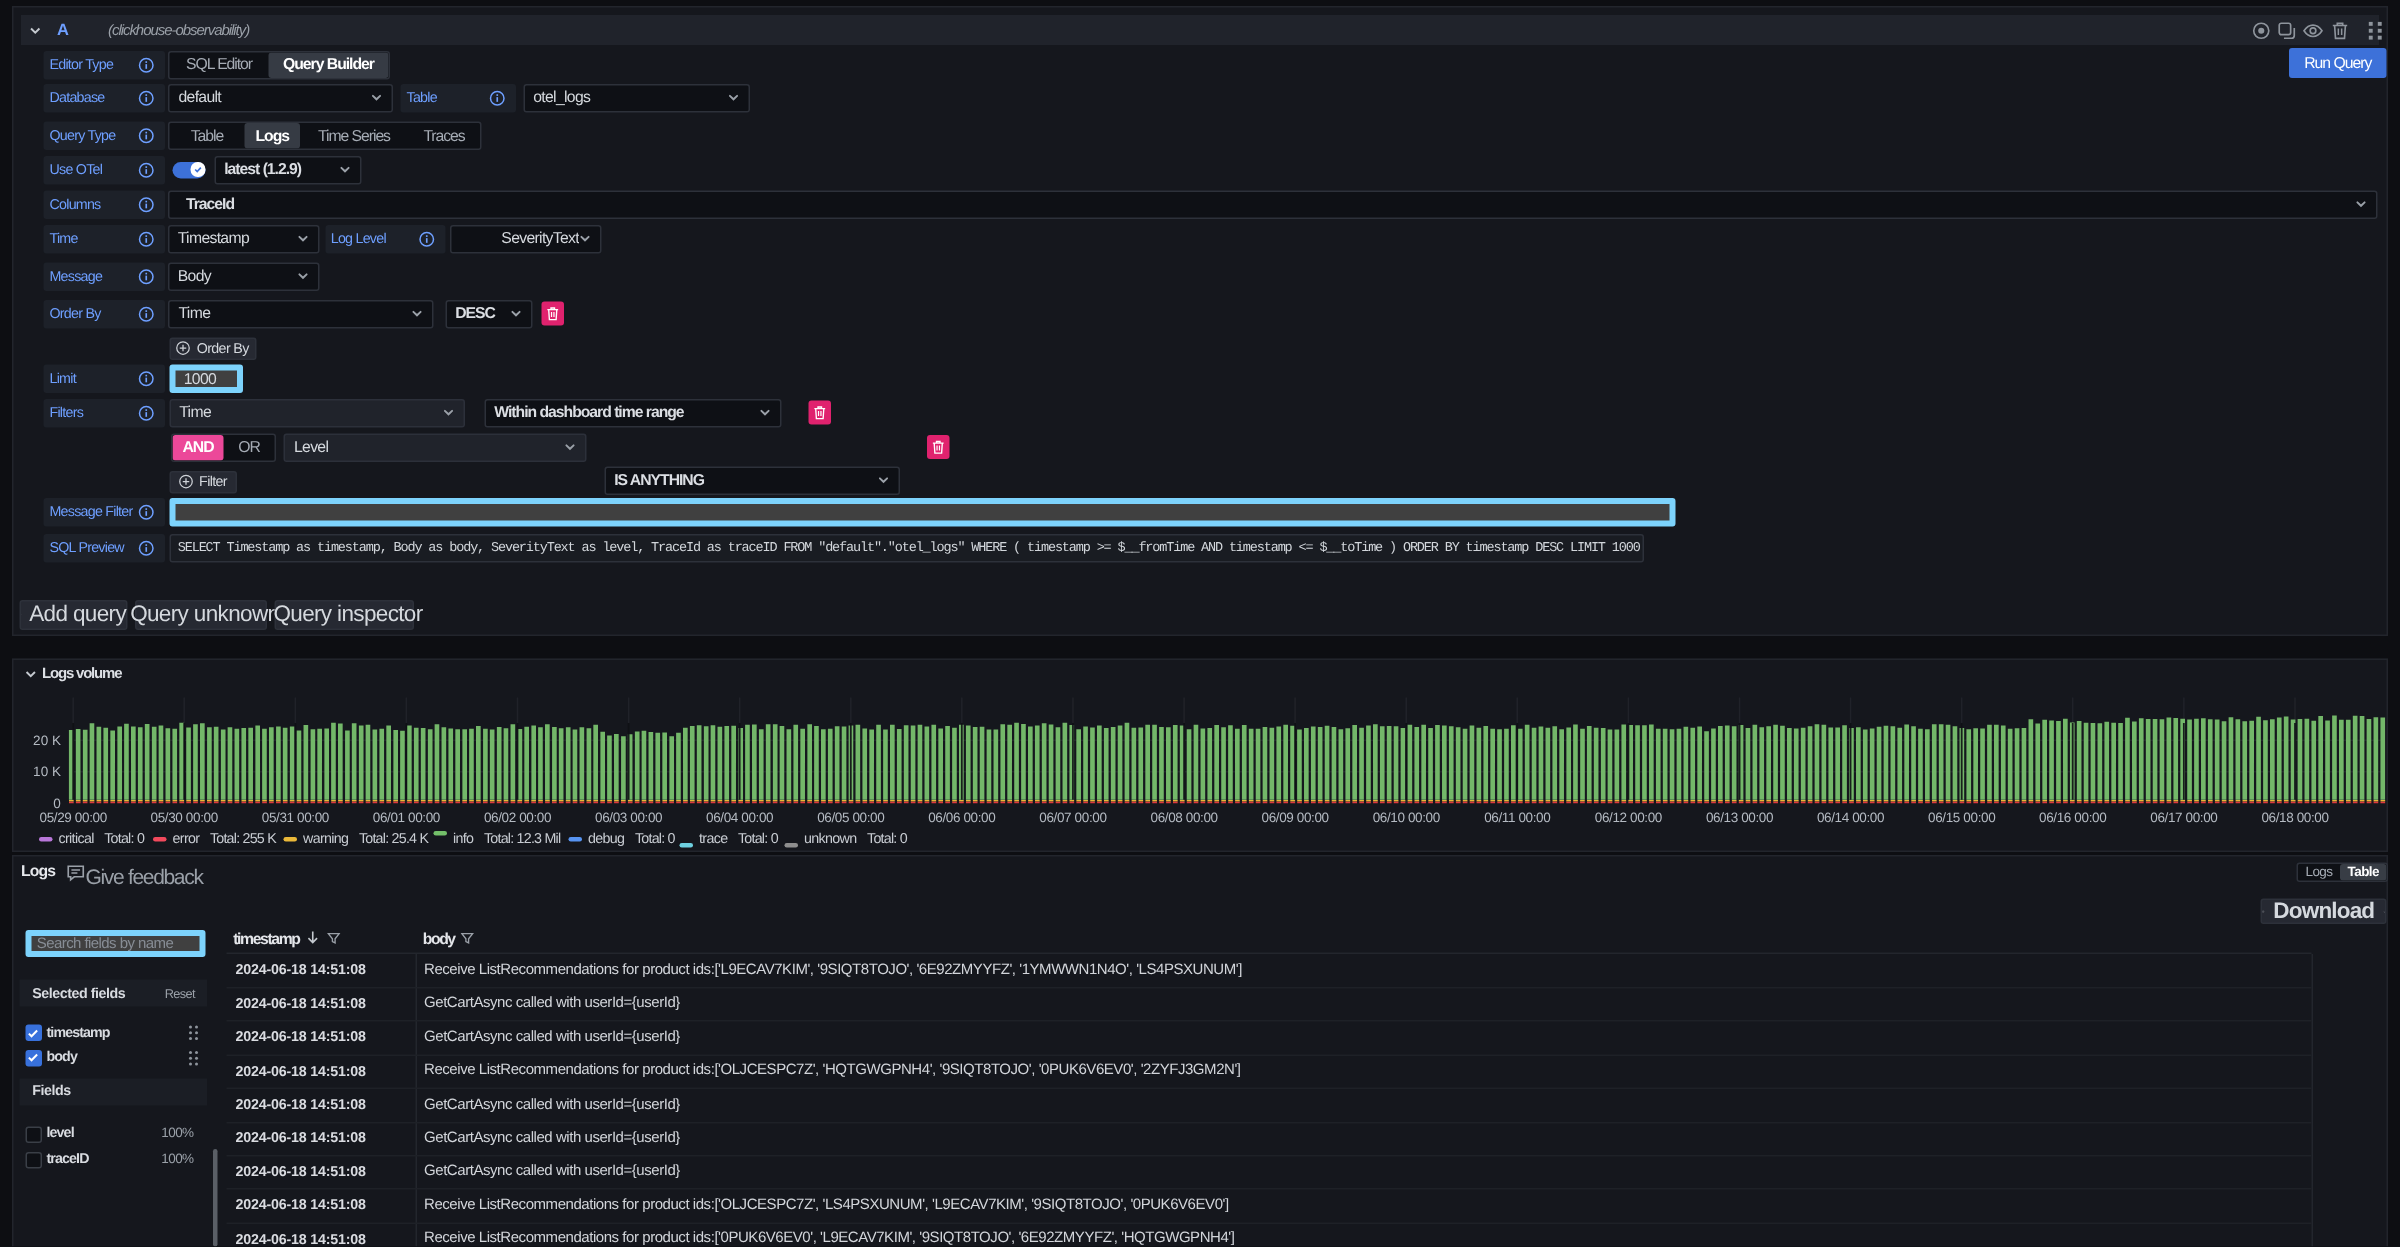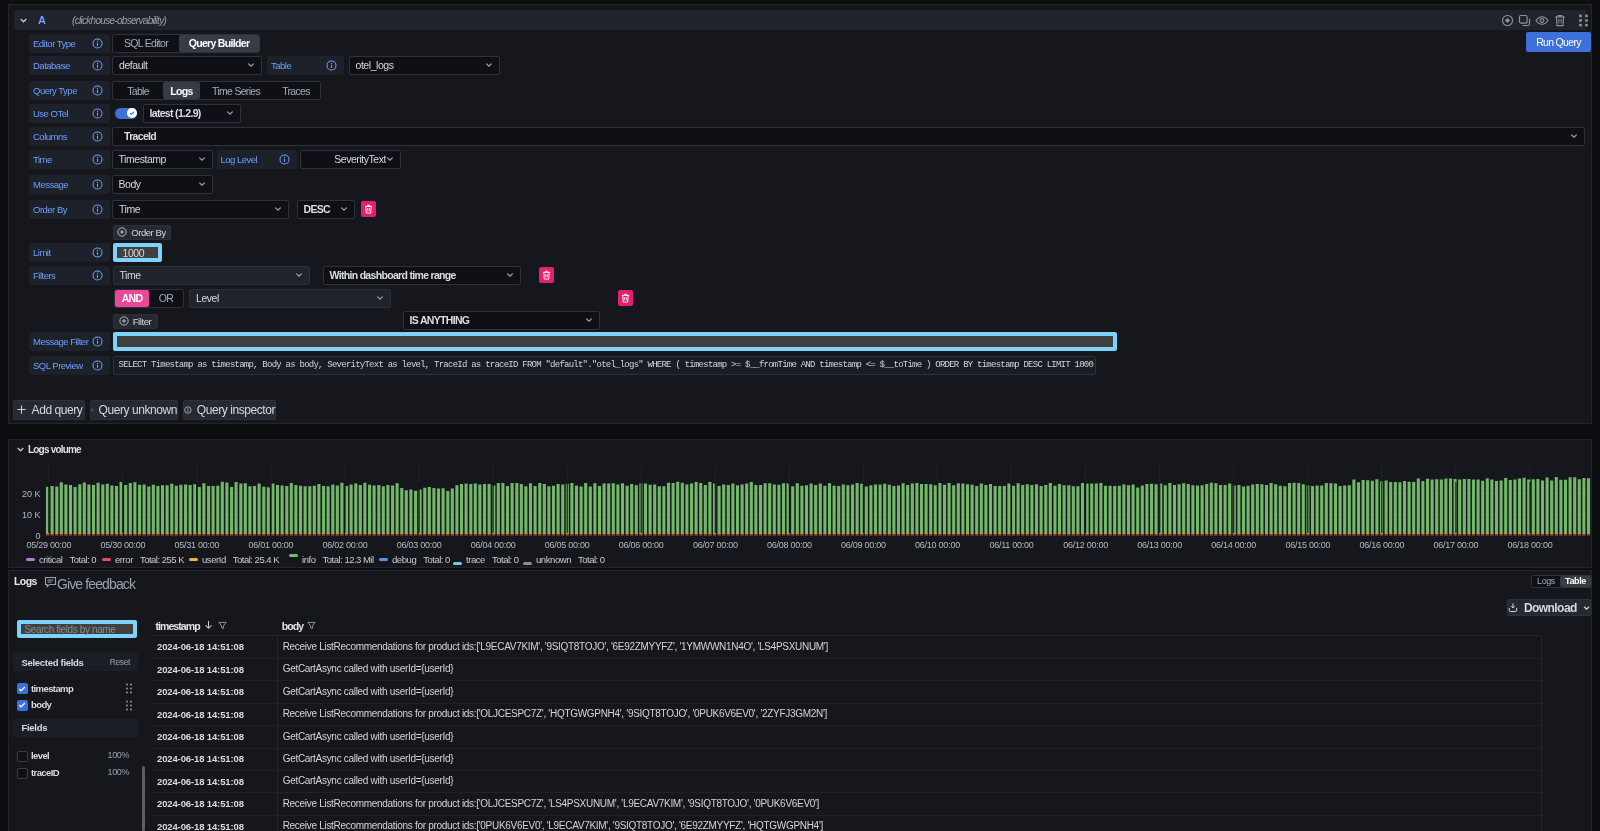--- a/index.html
+++ b/index.html
@@ -11,21 +11,21 @@
 .sel{position:absolute;background:#0e1015;border:1px solid #2d313a;border-radius:2px;display:flex;align-items:center}
 .sel>span{flex:1;white-space:nowrap;overflow:hidden}
 .sel .chv{margin-right:6px;flex:none}
 .v{color:#d5d9de;font-size:10.5px;letter-spacing:-0.45px}
 .vb{color:#dbdee3;font-size:10.5px;font-weight:700;letter-spacing:-0.68px}
 .inp{position:absolute;background:#404040;border:4px solid #7dd3fc;border-radius:2px;display:flex;align-items:center}
 .rg{position:absolute;display:flex;background:#0e1015;border:1px solid #2d313a;border-radius:2px;overflow:hidden}
 .seg{display:flex;align-items:center;justify-content:center;color:#a6acb5;height:100%;font-size:10.5px;letter-spacing:-0.7px}
 .seg.on{background:#363b44;color:#fff;font-weight:700;border-radius:2px;letter-spacing:-0.68px}
 .tbtn{position:absolute;background:#e0226e;border-radius:2px;display:flex;align-items:center;justify-content:center}
-.gbtn{position:absolute;background:#262932;border:1px solid #2d313a;border-radius:2px;display:flex;align-items:center;justify-content:center;color:#d5d9de;gap:5px;font-size:12px;letter-spacing:-0.43px}
+.gbtn{position:absolute;background:#262932;border:1px solid #2d313a;border-radius:2px;display:flex;align-items:center;justify-content:center;color:#d5d9de;gap:5px;font-size:15px;letter-spacing:-0.43px}
 .hdrbar{position:absolute;background:#20232b;display:flex;align-items:center}
 .ico{display:inline-flex;align-items:center;justify-content:center}
 </style></head><body>
 
 <div class="panel" style="left:8px;top:4px;width:1584px;height:420px"></div>
 <div class="hdrbar" style="left:14px;top:10px;width:1572px;height:20px"></div>
 <svg class="abs" style="left:19px;top:16px" width="9" height="9" viewBox="0 0 9 9">
     <path d="M1.7 3L4.5 5.8 7.3 3" stroke="#c4c9cf" fill="none" stroke-width="1.3"></path>
   </svg>
 <div class="abs" style="left:38px;top:13.5px;color:#6e9fff;font-size:11px;font-weight:700">A</div>
@@ -418,21 +418,21 @@
     <span style="font-size:9.5px;color:#c8ccd2;font-weight:500;letter-spacing:-0.43px">critical</span>
     <span style="font-size:9.5px;color:#c8ccd2;margin-left:7px;letter-spacing:-0.51px">Total: 0</span>
   </div>
 <div class="abs" style="left:102px;top:554px;display:flex;align-items:center;height:11px">
     <div style="width:9px;height:3px;border-radius:1.5px;background:#f2495c;margin-right:4px"></div>
     <span style="font-size:9.5px;color:#c8ccd2;font-weight:500;letter-spacing:-0.43px">error</span>
     <span style="font-size:9.5px;color:#c8ccd2;margin-left:7px;letter-spacing:-0.51px">Total: 255 K</span>
   </div>
 <div class="abs" style="left:189px;top:554px;display:flex;align-items:center;height:11px">
     <div style="width:9px;height:3px;border-radius:1.5px;background:#eab839;margin-right:4px"></div>
-    <span style="font-size:9.5px;color:#c8ccd2;font-weight:500;letter-spacing:-0.43px">userId</span>
+    <span style="font-size:9.5px;color:#c8ccd2;font-weight:500;letter-spacing:-0.43px">warning</span>
     <span style="font-size:9.5px;color:#c8ccd2;margin-left:7px;letter-spacing:-0.51px">Total: 25.4 K</span>
   </div>
 <div class="abs" style="left:289px;top:554px;display:flex;align-items:flex-start;height:11px">
     <div style="width:9px;height:3px;border-radius:1.5px;background:#73bf69;margin-right:4px"></div>
     <span style="font-size:9.5px;color:#c8ccd2;font-weight:500;letter-spacing:-0.43px">info</span>
     <span style="font-size:9.5px;color:#c8ccd2;margin-left:7px;letter-spacing:-0.51px">Total: 12.3 Mil</span>
   </div>
 <div class="abs" style="left:379px;top:554px;display:flex;align-items:center;height:11px">
     <div style="width:9px;height:3px;border-radius:1.5px;background:#5794f2;margin-right:4px"></div>
     <span style="font-size:9.5px;color:#c8ccd2;font-weight:500;letter-spacing:-0.43px">debug</span>

